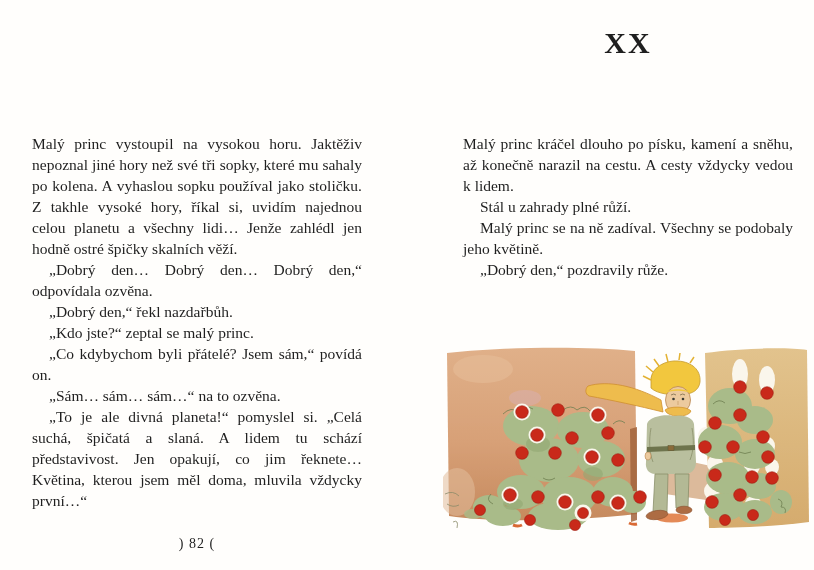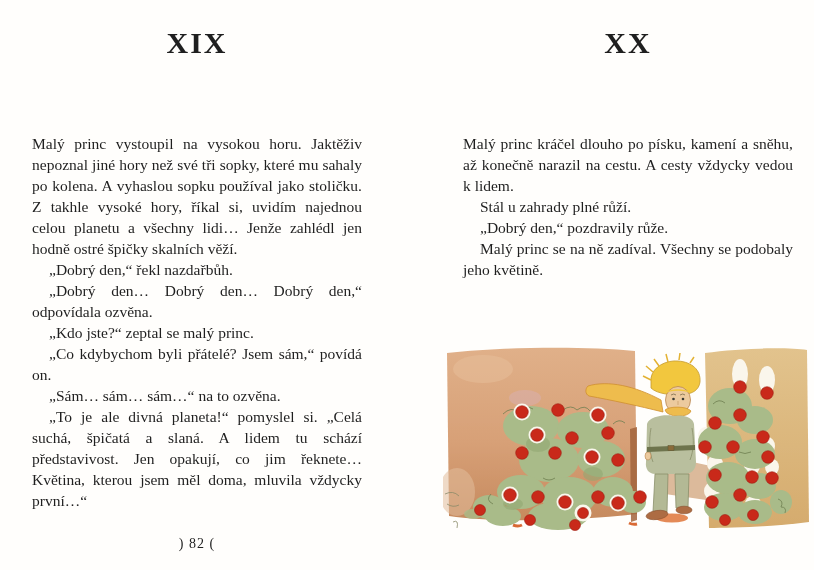--- a/index.html
+++ b/index.html
@@ -27,41 +27,40 @@
     position:absolute;left:32px;top:536px;width:330px;
     text-align:center;font-size:14px;letter-spacing:1px;
   }
   #illustration{position:absolute;left:443px;top:344px;width:367px;height:194px;}
 </style>
 </head>
 <body>
 
 <div class="spread">
 
-  <h1 id="heading-left" class="chapter-heading">XIX</h1>
 
   <div id="text-left" class="body-text">
       <p class="first">Malý princ vystoupil na vysokou horu. Jaktěživ nepoznal jiné hory než své tři sopky, které mu sahaly po kolena. A vyhaslou sopku používal jako stoličku. Z takhle vysoké hory, říkal si, uvidím najednou celou planetu a všechny lidi… Jenže zahlédl jen hodně ostré špičky skalních věží.</p>
+      <p>„Dobrý den… Dobrý den… Dobrý den,“ odpovídala ozvěna.</p>
       <p>„Dobrý den,“ řekl nazdařbůh.</p>
-      <p>„Dobrý den… Dobrý den… Dobrý den,“ odpovídala ozvěna.</p>
       <p>„Kdo jste?“ zeptal se malý princ.</p>
       <p>„Co kdybychom byli přátelé? Jsem sám,“ povídá on.</p>
       <p>„Sám… sám… sám…“ na to ozvěna.</p>
       <p>„To je ale divná planeta!“ pomyslel si. „Celá suchá, špičatá a slaná. A lidem tu schází představivost. Jen opakují, co jim řeknete… Květina, kterou jsem měl doma, mluvila vždycky první…“</p>
     </div>
 
   <div class="page-number">) 82 (</div>
 
   <h1 id="heading-right" class="chapter-heading">XX</h1>
 
   <div id="text-right" class="body-text">
       <p class="first">Malý princ kráčel dlouho po písku, kamení a sněhu, až konečně narazil na cestu. A cesty vždycky vedou k lidem.</p>
       <p>Stál u zahrady plné růží.</p>
+      <p>Malý princ se na ně zadíval. Všechny se podobaly jeho květině.</p>
       <p>„Dobrý den,“ pozdravily růže.</p>
-      <p>Malý princ se na ně zadíval. Všechny se podobaly jeho květině.</p>
     </div>
 
   <svg id="illustration" viewBox="0 0 367 194" xmlns="http://www.w3.org/2000/svg">
     <defs>
       <filter id="soft" x="-20%" y="-20%" width="140%" height="140%">
         <feGaussianBlur stdDeviation="0.7"></feGaussianBlur>
       </filter>
       <linearGradient id="wallgrad" x1="0" y1="0" x2="0" y2="1">
         <stop offset="0" stop-color="#e0b089"></stop>
         <stop offset="0.55" stop-color="#d7a077"></stop>

